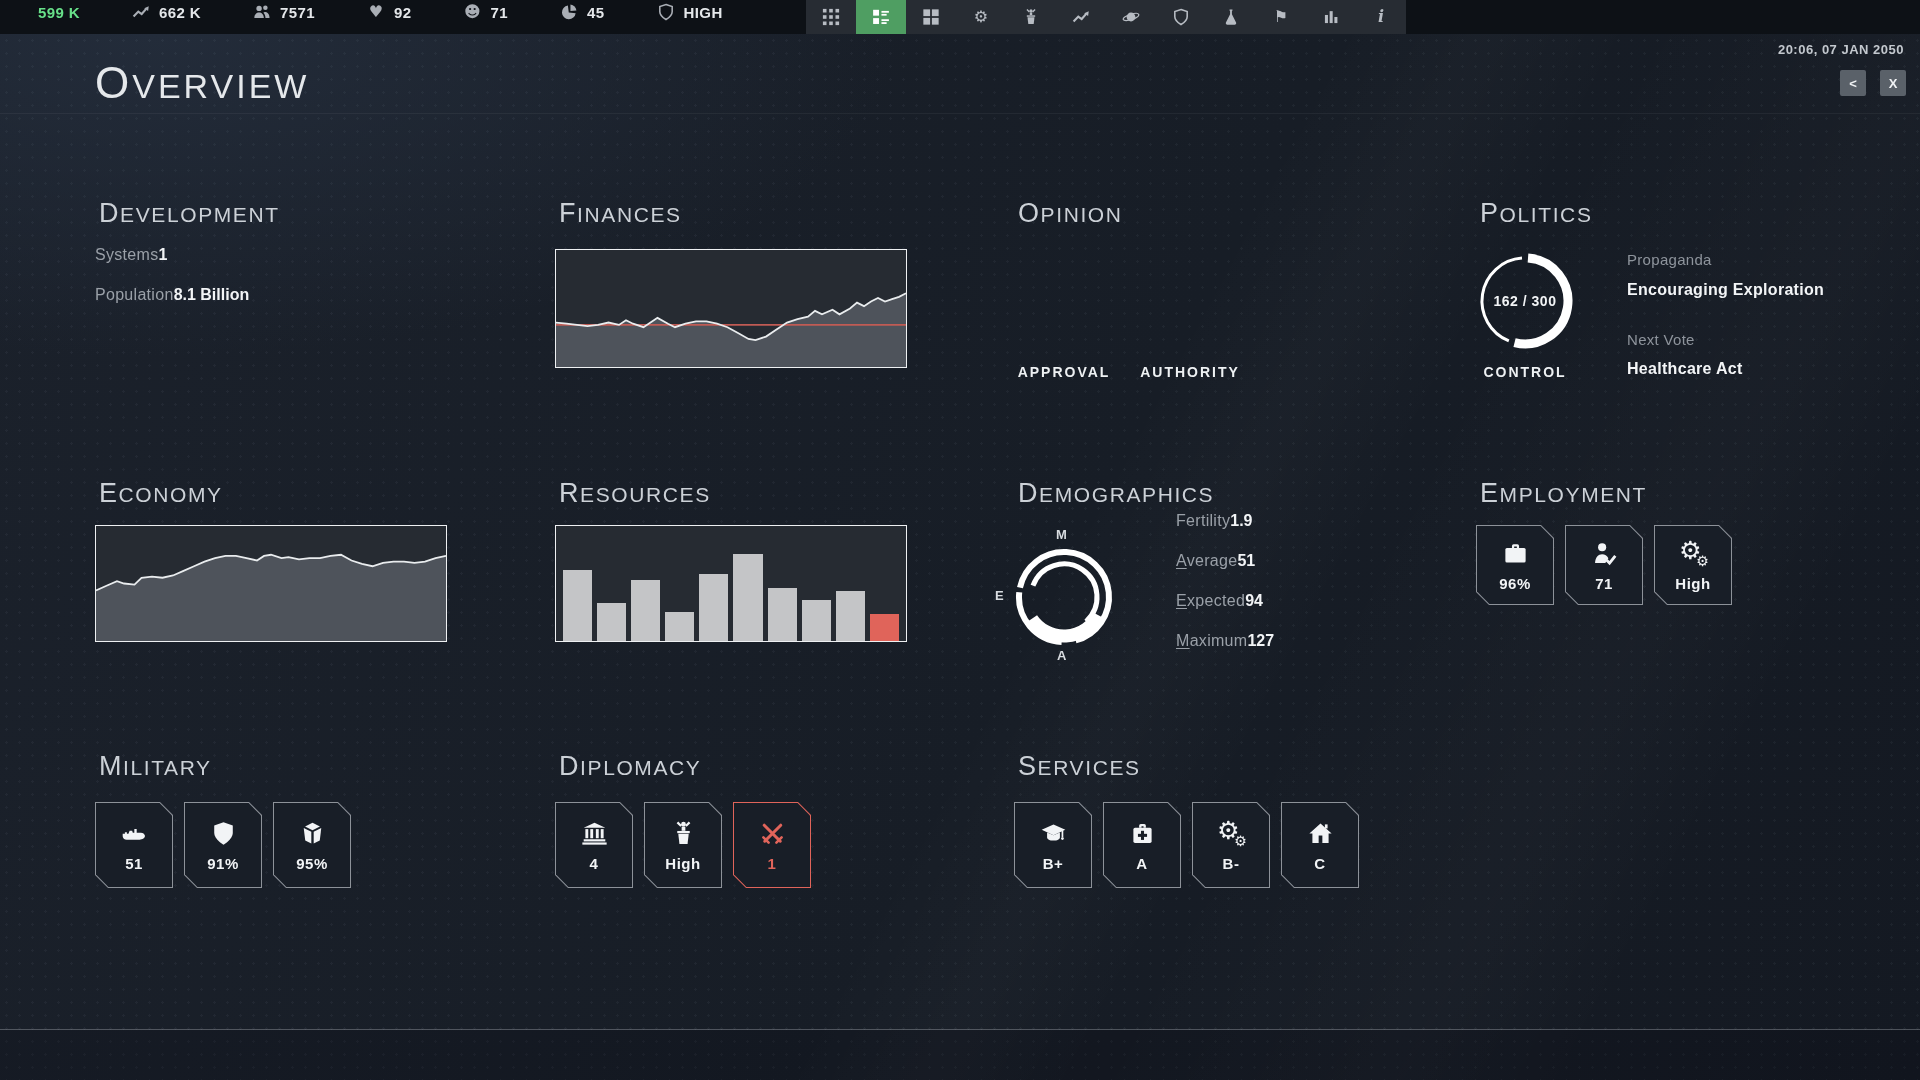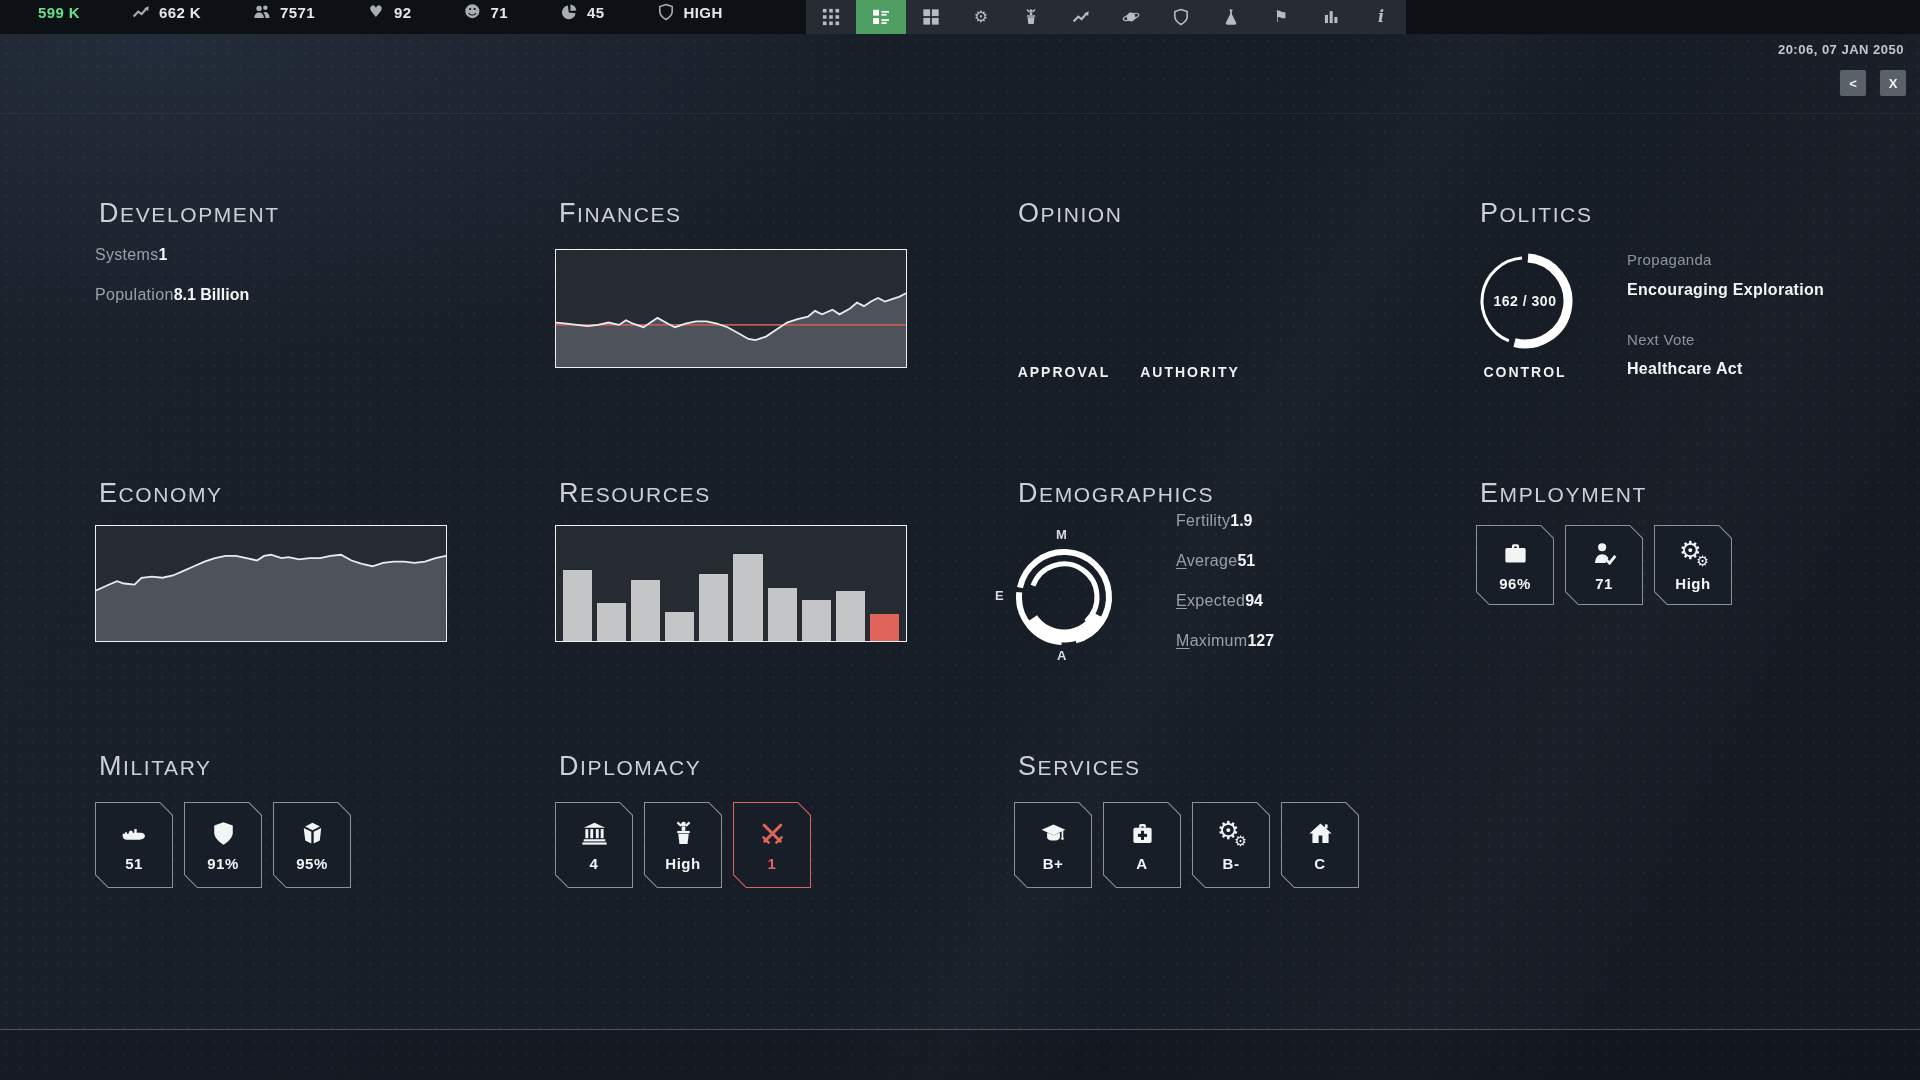--- a/index.html
+++ b/index.html
@@ -234,20 +234,21 @@
         <div class="navbtn">
           <span class="ico">
             <span class="g gi">i</span>
           </span>
         </div>
       </div>
     <div class="clock">20:06, 07 JAN 2050</div>
   </div>
 
   <div class="stage">
+    <h1 class="pagetitle">Overview</h1>
     <div class="hdiv"></div>
     <div class="winbtn back">&lt;</div>
     <div class="winbtn close">X</div>
 
     <h2 class="sec" style="left:95px;top:160px;">Development</h2>
     <div class="kvlist" id="dev-rows" style="left:95px;top:201px;width:342px;">
         <div class="kvrow">
           <span class="k">Systems</span>
           <span class="v">1</span>
         </div>

